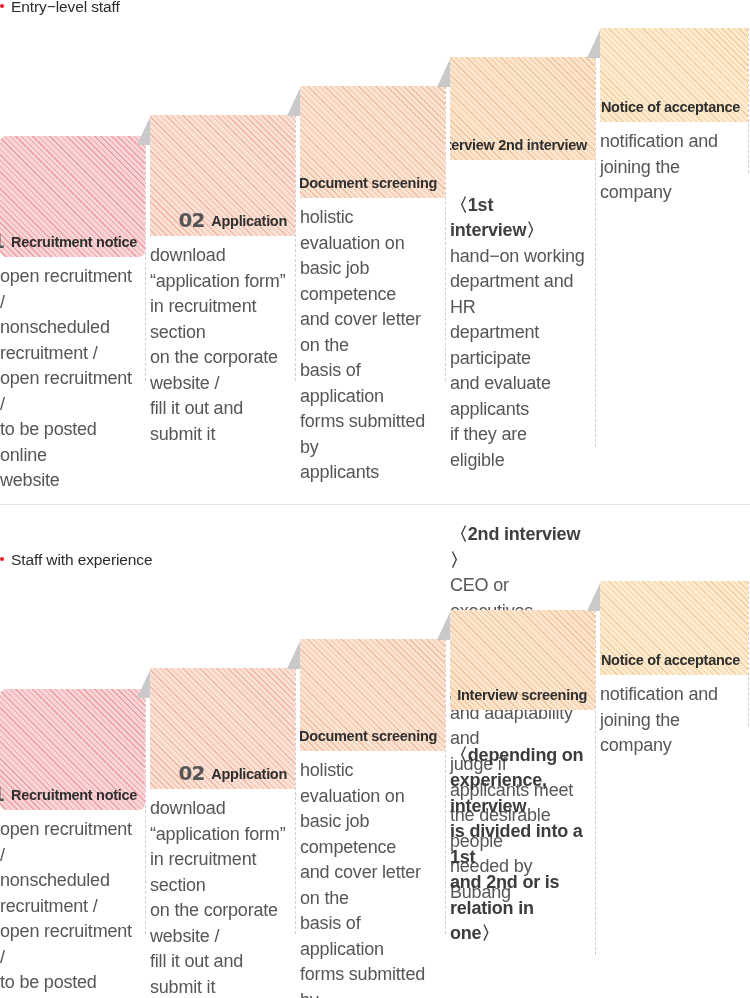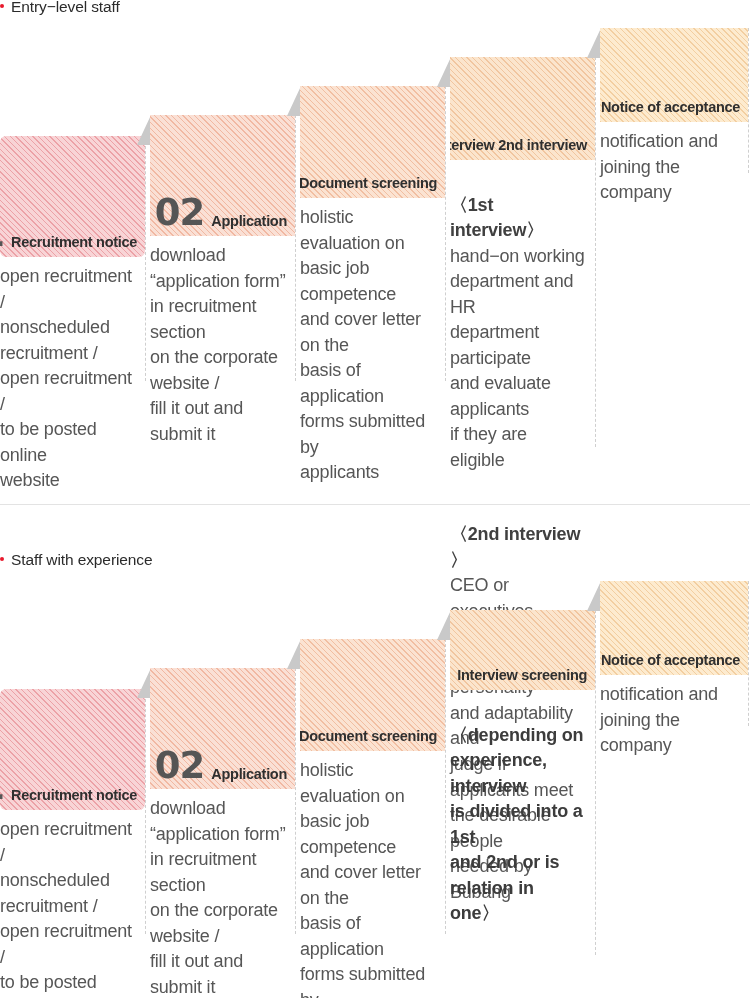--- a/index.html
+++ b/index.html
@@ -67,21 +67,21 @@
     padding: 0 8px 7px 8px;
     display: flex;
     align-items: flex-end;
     justify-content: flex-end;
     gap: 7px;
     margin-left: 12px;
   }
   .num {
     font-family: "DejaVu Sans", sans-serif;
     font-weight: bold;
-    font-size: 37px;
+    font-size: 20px;
     line-height: 0.83;
     color: #555555;
     letter-spacing: -1px;
     flex: 0 0 auto;
     text-align: center;
   }
   .ttl {
     font-size: 14.5px;
     font-weight: bold;
     color: #2f2f2f;
@@ -311,21 +311,21 @@
 basic job competence
 and cover letter on the
 basis of application
 forms submitted by
 applicants</div>
       <div class="vsep" style="left:145px; top:0px; height:295px;"></div>
     </div>
 
     <div class="step" style="left:450px; top:610px; width:145px;">
       <div class="wedge" style="height:30px;"></div>
-      <div class="head h-tan" style="height:80px;">
+      <div class="head h-tan" style="height:100px;">
         <div class="head-inner">
           <div class="num">04</div>
           <div class="ttl">Interview
 screening</div>
         </div>
       </div>
       <div class="body">
         <span class="leadblk">〈depending on
 experience, interview
 is divided into a 1st

